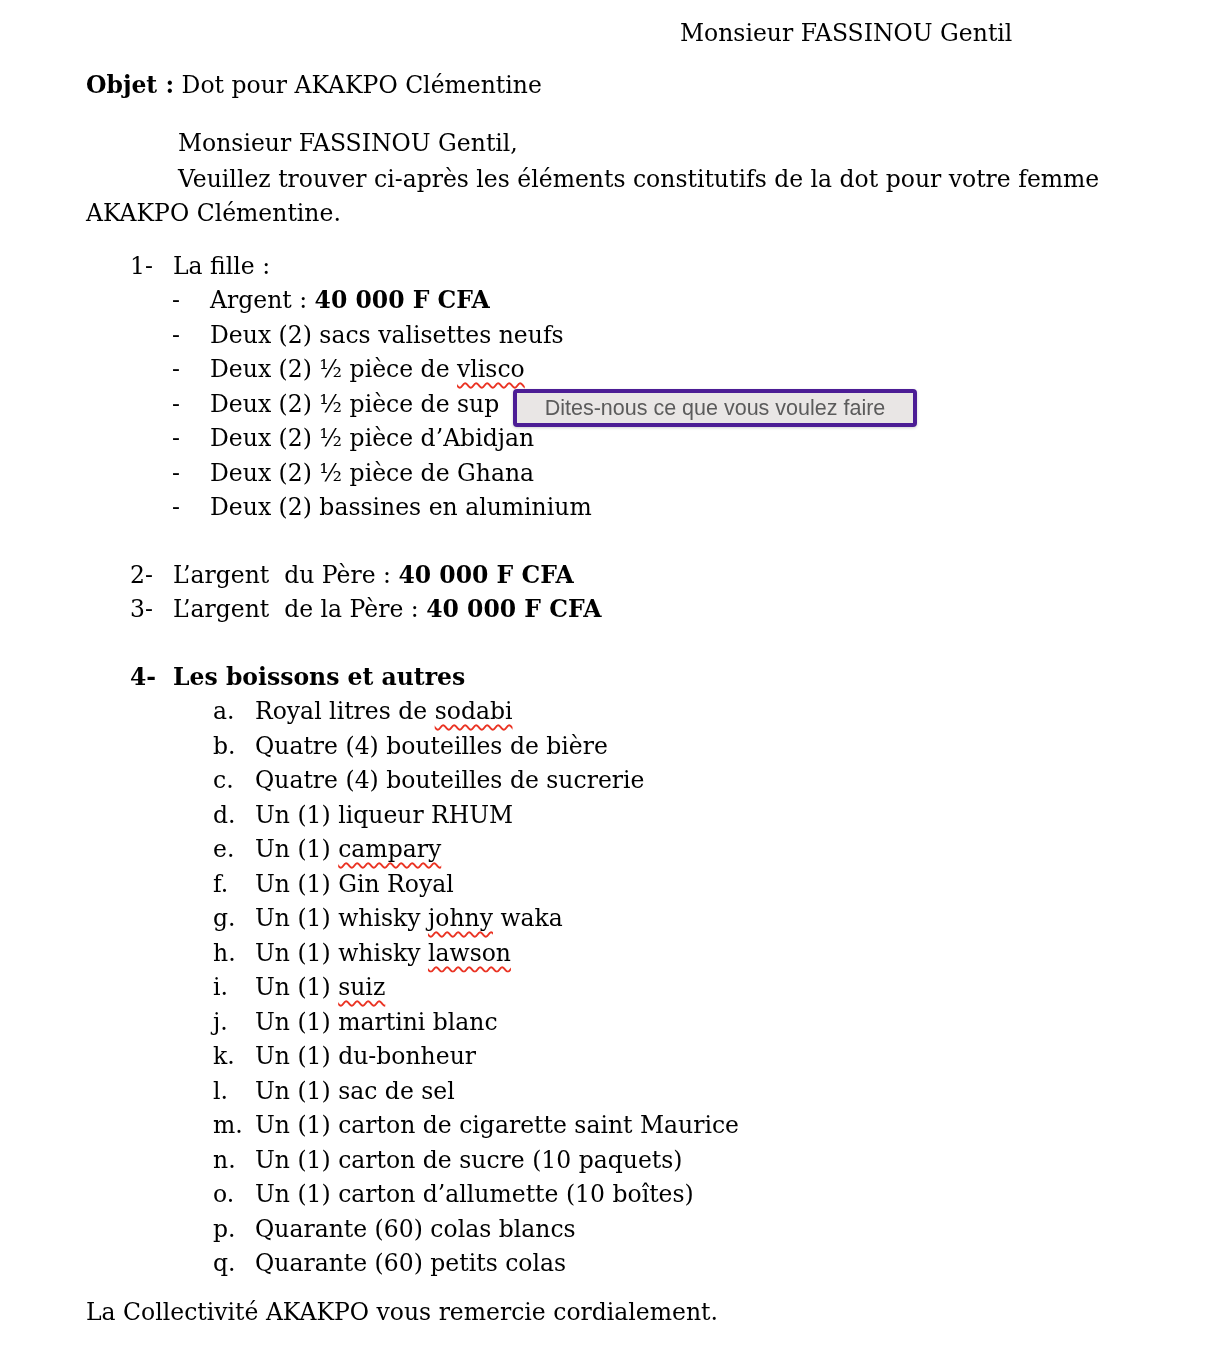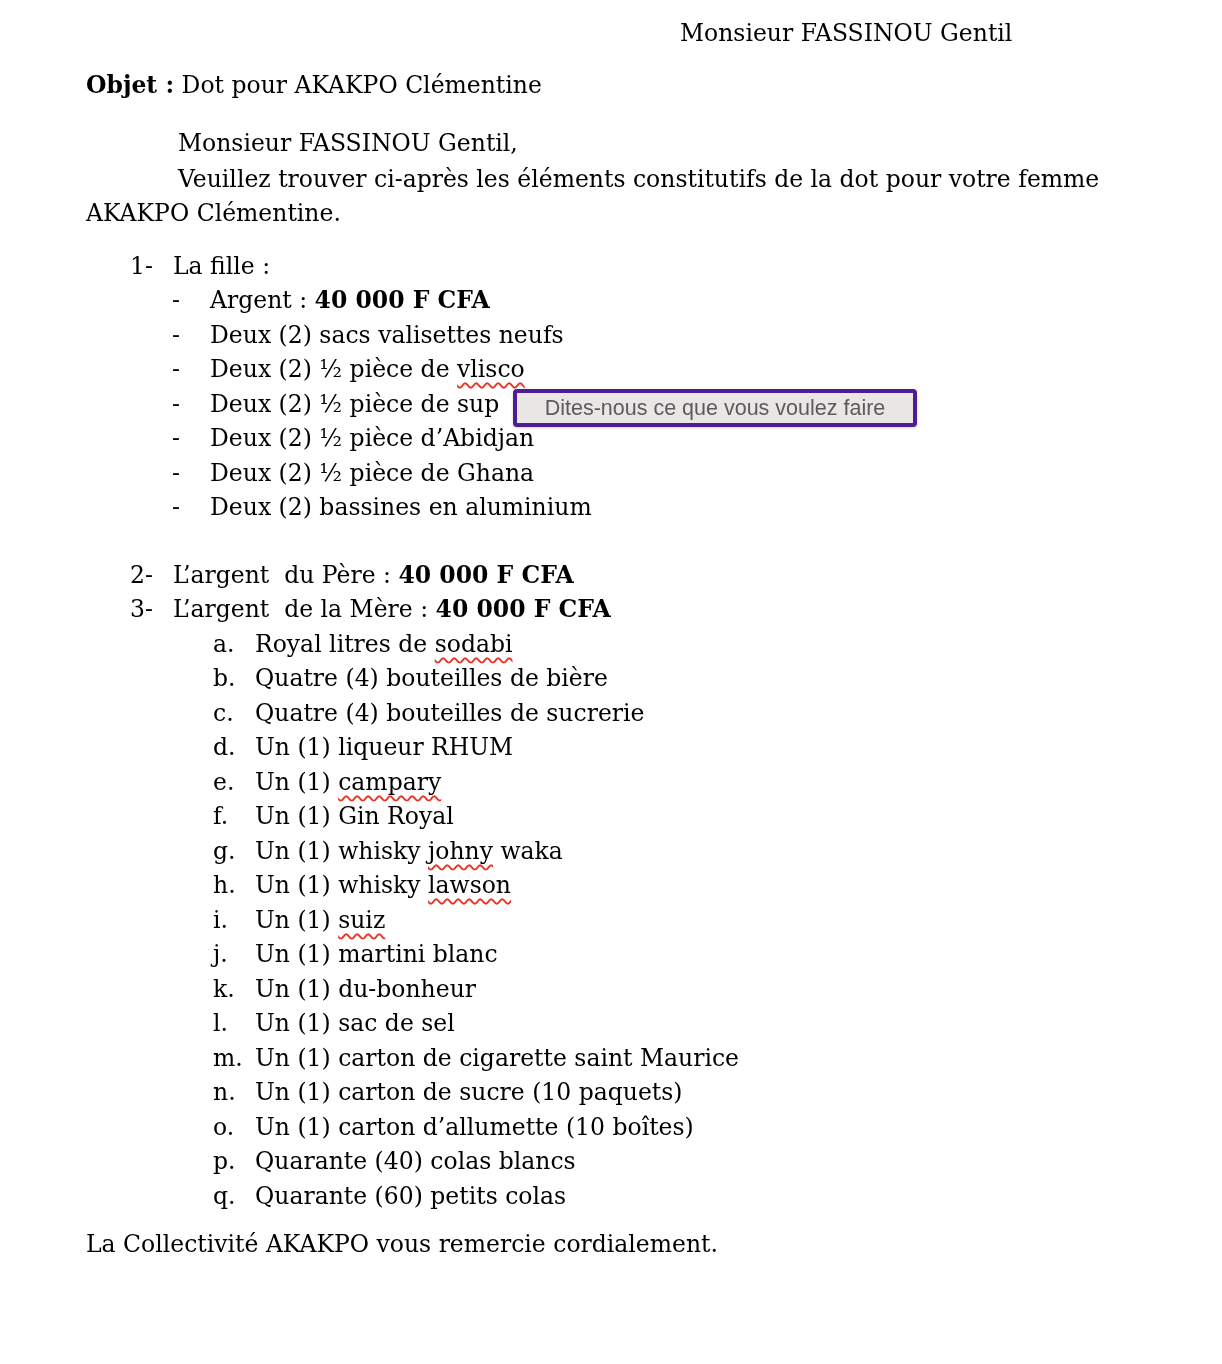--- a/index.html
+++ b/index.html
@@ -97,22 +97,23 @@
 
       <div class="dash-item"><span class="marker dash-marker">-</span><span class="item-text"><span>Deux (2) ½ pièce d’Abidjan</span></span></div>
 
       <div class="dash-item"><span class="marker dash-marker">-</span><span class="item-text"><span>Deux (2) ½ pièce de Ghana</span></span></div>
 
       <div class="dash-item"><span class="marker dash-marker">-</span><span class="item-text"><span>Deux (2) bassines en aluminium</span></span></div>
     </div>
 
   <div class="money-line first"><span class="marker num-marker">2-</span><span class="item-text"><span>L’argent  du Père : </span><span class="bold-part">40 000 F CFA</span></span></div>
 
-  <div class="money-line"><span class="marker num-marker">3-</span><span class="item-text"><span>L’argent  de la Mère : </span><span class="bold-part">40 000 F CFA</span></span></div>
+  <div class="money-line"><span class="marker num-marker">3-</span><span class="item-text"><span>L’argent  de la Père : </span><span class="bold-part">40 000 F CFA</span></span></div>
 
+  <div class="sec-title sec4"><span class="marker num-marker">4-</span><span class="item-text">Les boissons et autres</span></div>
 
   <div class="letter-list">
 
       <div class="letter-item"><span class="marker letter-marker">a.</span><span class="item-text"><span>Royal litres de </span><span class="misspelled">sodabi</span></span></div>
 
       <div class="letter-item"><span class="marker letter-marker">b.</span><span class="item-text"><span>Quatre (4) bouteilles de bière</span></span></div>
 
       <div class="letter-item"><span class="marker letter-marker">c.</span><span class="item-text"><span>Quatre (4) bouteilles de sucrerie</span></span></div>
 
       <div class="letter-item"><span class="marker letter-marker">d.</span><span class="item-text"><span>Un (1) liqueur RHUM</span></span></div>
@@ -132,21 +133,21 @@
       <div class="letter-item"><span class="marker letter-marker">k.</span><span class="item-text"><span>Un (1) du-bonheur</span></span></div>
 
       <div class="letter-item"><span class="marker letter-marker">l.</span><span class="item-text"><span>Un (1) sac de sel</span></span></div>
 
       <div class="letter-item"><span class="marker letter-marker">m.</span><span class="item-text"><span>Un (1) carton de cigarette saint Maurice</span></span></div>
 
       <div class="letter-item"><span class="marker letter-marker">n.</span><span class="item-text"><span>Un (1) carton de sucre (10 paquets)</span></span></div>
 
       <div class="letter-item"><span class="marker letter-marker">o.</span><span class="item-text"><span>Un (1) carton d’allumette (10 boîtes)</span></span></div>
 
-      <div class="letter-item"><span class="marker letter-marker">p.</span><span class="item-text"><span>Quarante (40) colas blancs</span></span></div>
+      <div class="letter-item"><span class="marker letter-marker">p.</span><span class="item-text"><span>Quarante (60) colas blancs</span></span></div>
 
       <div class="letter-item"><span class="marker letter-marker">q.</span><span class="item-text"><span>Quarante (60) petits colas</span></span></div>
     </div>
 
   <p class="closing">La Collectivité AKAKPO vous remercie cordialement.</p>
 
 </div>
 
 <div class="tooltip">Dites-nous ce que vous voulez faire</div>
 

